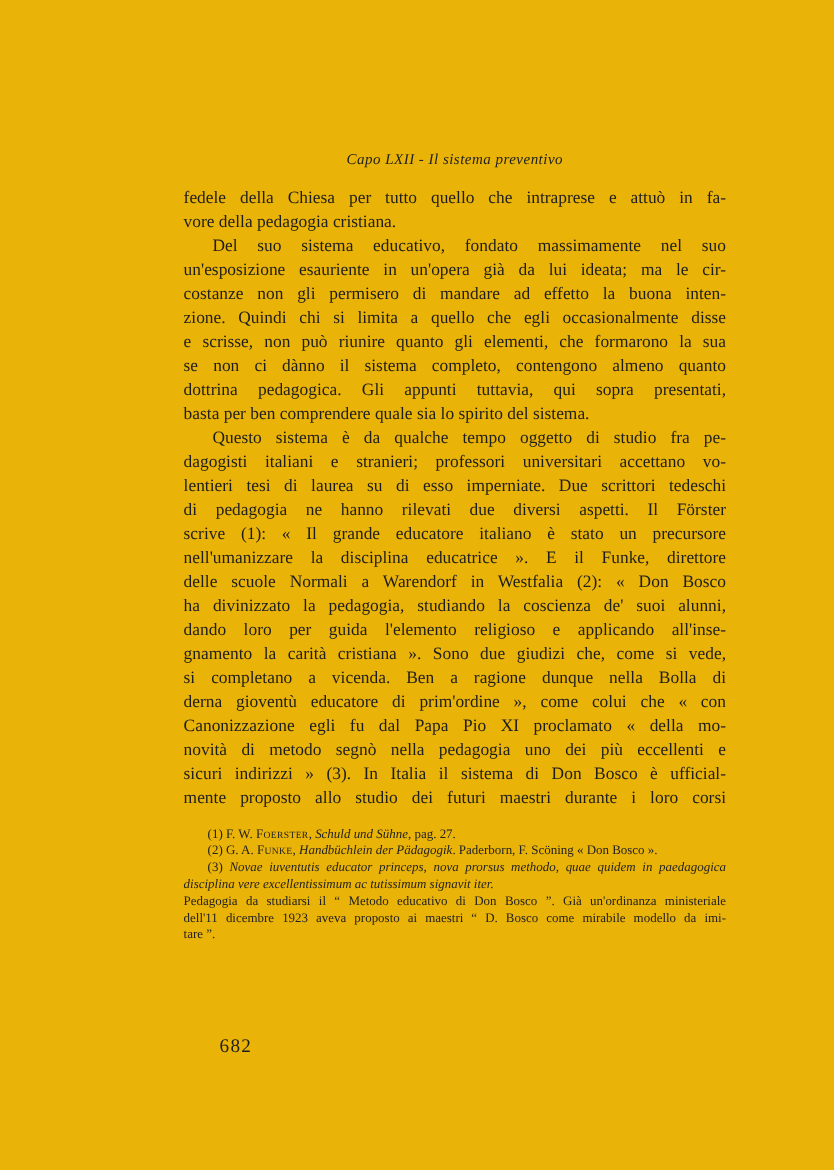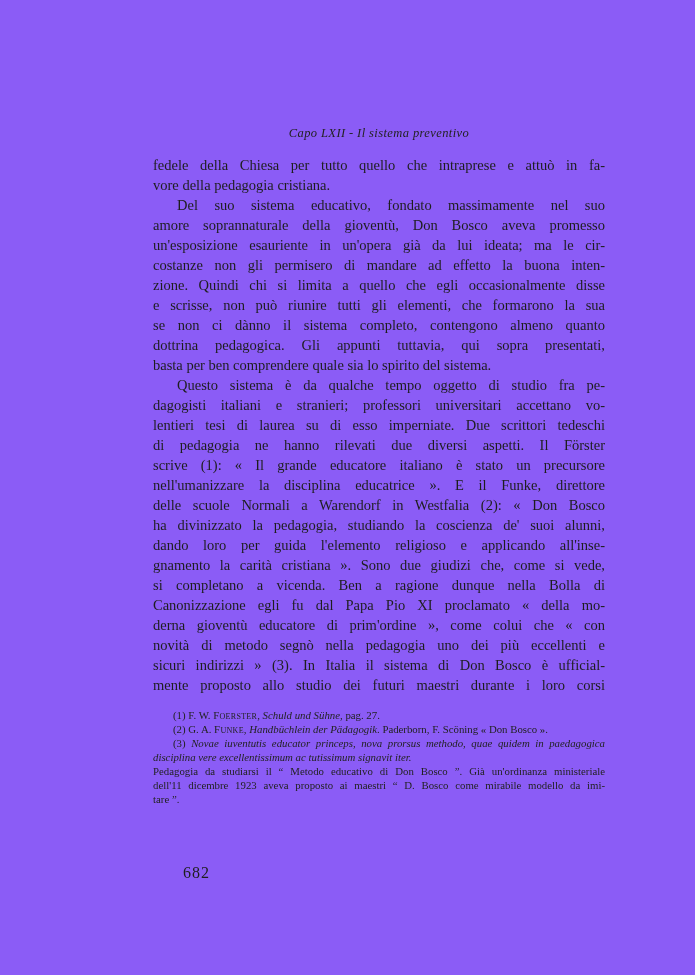--- a/index.html
+++ b/index.html
@@ -4,21 +4,21 @@
 <style>
   html, body { margin: 0; padding: 0; }
   body {
     background: #ffffff;
     font-family: "Liberation Serif", "DejaVu Serif", serif;
   }
   .page {
     position: relative;
     width: 695px;
     height: 975px;
-    background: #8b5cf6;
+    background: #eab308;
     overflow: hidden;
     color: #1e1e1e;
   }
   .running-head {
     position: absolute;
     left: 153px;
     top: 126px;
     width: 452px;
     text-align: center;
     font-style: italic;
@@ -71,41 +71,40 @@
 
 <div class="page">
 
   <div class="running-head">Capo LXII - Il sistema preventivo</div>
 
   <div class="column">
     <div class="body-text">
         <div class="bline">fedele della Chiesa per tutto quello che intraprese e attuò in fa-</div>
         <div class="bline end">vore della pedagogia cristiana.</div>
         <div class="bline ind">Del suo sistema educativo, fondato massimamente nel suo</div>
-        <div class="bline">amore soprannaturale della gioventù, Don Bosco aveva promesso</div>
         <div class="bline">un'esposizione esauriente in un'opera già da lui ideata; ma le cir-</div>
         <div class="bline">costanze non gli permisero di mandare ad effetto la buona inten-</div>
         <div class="bline">zione. Quindi chi si limita a quello che egli occasionalmente disse</div>
-        <div class="bline">e scrisse, non può riunire tutti gli elementi, che formarono la sua</div>
+        <div class="bline">e scrisse, non può riunire quanto gli elementi, che formarono la sua</div>
         <div class="bline">se non ci dànno il sistema completo, contengono almeno quanto</div>
         <div class="bline">dottrina pedagogica. Gli appunti tuttavia, qui sopra presentati,</div>
         <div class="bline end">basta per ben comprendere quale sia lo spirito del sistema.</div>
         <div class="bline ind">Questo sistema è da qualche tempo oggetto di studio fra pe-</div>
         <div class="bline">dagogisti italiani e stranieri; professori universitari accettano vo-</div>
         <div class="bline">lentieri tesi di laurea su di esso imperniate. Due scrittori tedeschi</div>
         <div class="bline">di pedagogia ne hanno rilevati due diversi aspetti. Il Förster</div>
         <div class="bline">scrive (1): « Il grande educatore italiano è stato un precursore</div>
         <div class="bline">nell'umanizzare la disciplina educatrice ». E il Funke, direttore</div>
         <div class="bline">delle scuole Normali a Warendorf in Westfalia (2): « Don Bosco</div>
         <div class="bline">ha divinizzato la pedagogia, studiando la coscienza de' suoi alunni,</div>
         <div class="bline">dando loro per guida l'elemento religioso e applicando all'inse-</div>
         <div class="bline">gnamento la carità cristiana ». Sono due giudizi che, come si vede,</div>
         <div class="bline">si completano a vicenda. Ben a ragione dunque nella Bolla di</div>
+        <div class="bline">derna gioventù educatore di prim'ordine », come colui che « con</div>
         <div class="bline">Canonizzazione egli fu dal Papa Pio XI proclamato « della mo-</div>
-        <div class="bline">derna gioventù educatore di prim'ordine », come colui che « con</div>
         <div class="bline">novità di metodo segnò nella pedagogia uno dei più eccellenti e</div>
         <div class="bline">sicuri indirizzi » (3). In Italia il sistema di Don Bosco è ufficial-</div>
         <div class="bline">mente proposto allo studio dei futuri maestri durante i loro corsi</div>
       </div>
     <div class="footnotes">
         <div class="fline ind"><span>(1) F. W. </span><span class="sc">Foerster</span><span>, </span><span class="i">Schuld und Sühne</span><span>, pag. 27.</span></div>
         <div class="fline ind"><span>(2) G. A. </span><span class="sc">Funke</span><span>, </span><span class="i">Handbüchlein der Pädagogik</span><span>. Paderborn, F. Scöning « Don Bosco ».</span></div>
         <div class="fline ind j"><span>(3) </span><span class="i">Novae iuventutis educator princeps, nova prorsus methodo, quae quidem in paedagogica</span></div>
         <div class="fline"><span class="i">disciplina vere excellentissimum ac tutissimum signavit iter.</span></div>
         <div class="fline j"><span>Pedagogia da studiarsi il “ Metodo educativo di Don Bosco ”. Già un'ordinanza ministeriale</span></div>

